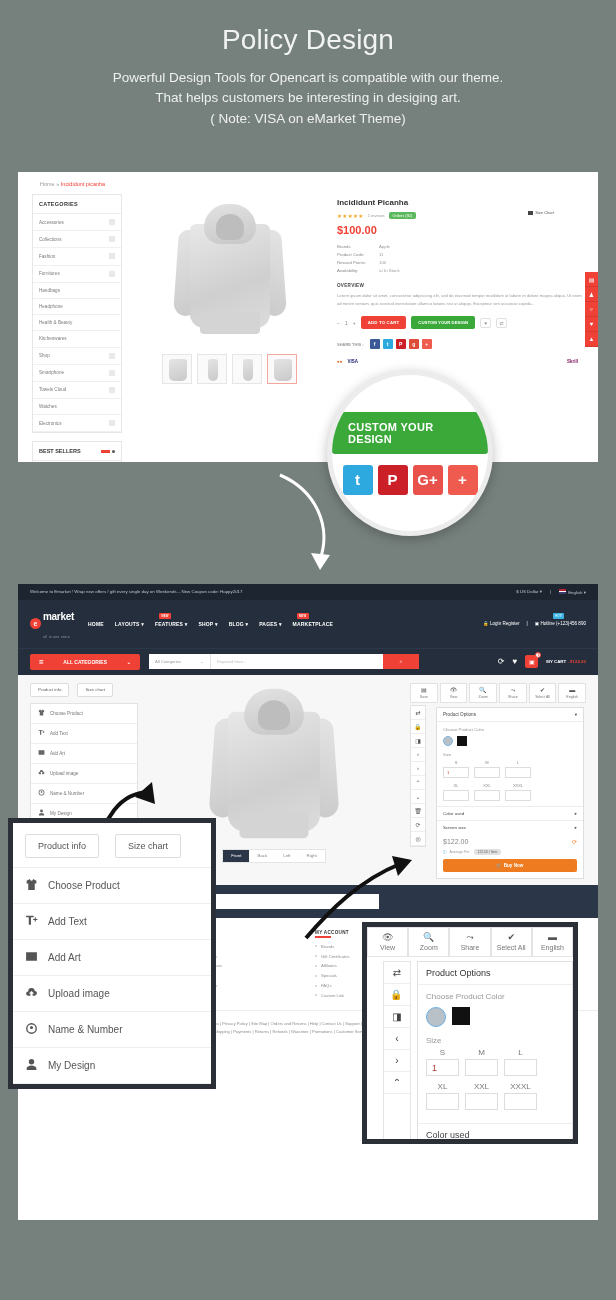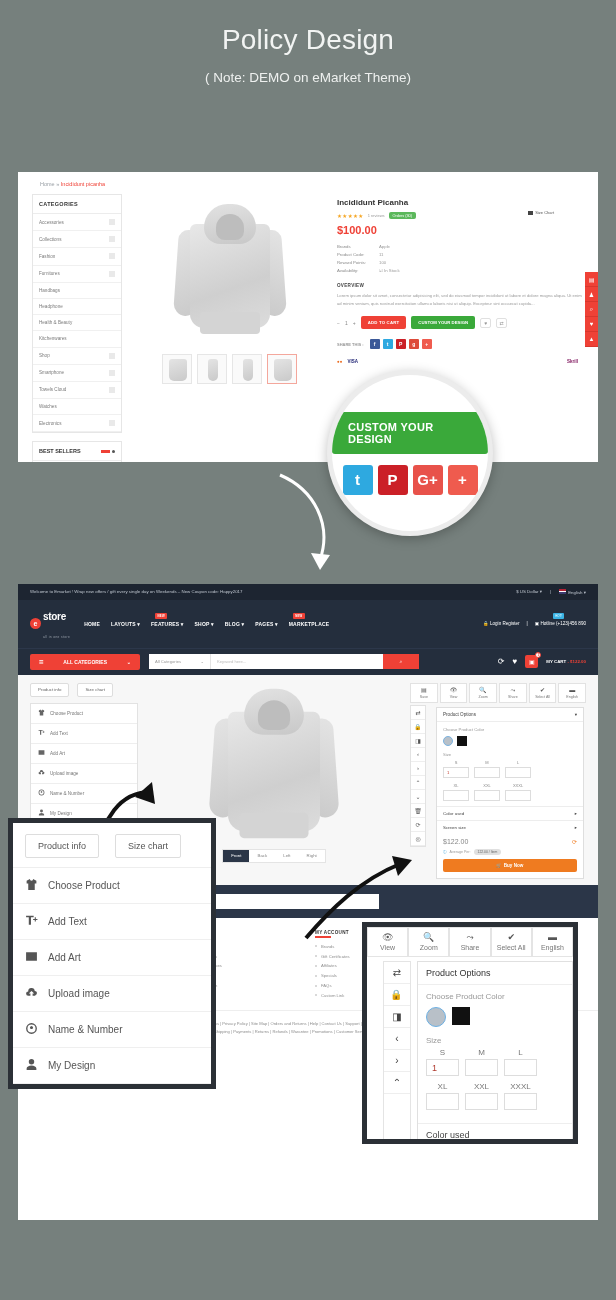--- a/index.html
+++ b/index.html
@@ -220,21 +220,23 @@
   .po-cu { font-size:9px; color:#444; padding:6px 8px; border-top:1px solid #eee; margin-top:6px;}
 
   .arrow2 { position:absolute; left:80px; top:780px; width:80px; height:90px; z-index:19;}
   .arrow3 { position:absolute; left:300px; top:840px; width:130px; height:110px; z-index:19;}
 </style>
 </head>
 <body>
 
 <div class="promo-header">
   <div class="promo-title">Policy Design</div>
-  <div class="promo-sub">( Note: DEMO on eMarket Theme)</div>
+  <div class="promo-sub">Powerful Design Tools for Opencart is compatible with our theme.</div>
+  <div class="promo-sub">That helps customers be interesting in desiging art.</div>
+  <div class="promo-sub">( Note: VISA on eMarket Theme)</div>
 </div>
 
 <div class="shot1">
   <div class="crumb">
     <span>Home</span>
     <span>»</span>
     <span class="red">Incididunt picanha</span>
   </div>
 
   <div class="s1-body">
@@ -425,21 +427,21 @@
       <span><span>$ US Dollar</span> ▾</span>
       <span>|</span>
       <span><i class="flag"></i><span>English</span> ▾</span>
     </span>
   </div>
 
   <div class="navbar">
     <div class="logo">
       <span class="logo-c">e</span>
       <span>
-        <span class="logo-t">store</span><br>
+        <span class="logo-t">market</span><br>
         <span class="logo-s">all in one store</span>
       </span>
     </div>
     <div class="nav-links" id="nav-links">
         <span class="nav-link">HOME</span>
         <span class="nav-link">LAYOUTS ▾</span>
         <span class="nav-link">FEATURES ▾<span class="badge-new">NEW</span></span>
         <span class="nav-link">SHOP ▾</span>
         <span class="nav-link">BLOG ▾</span>
         <span class="nav-link">PAGES ▾</span>

